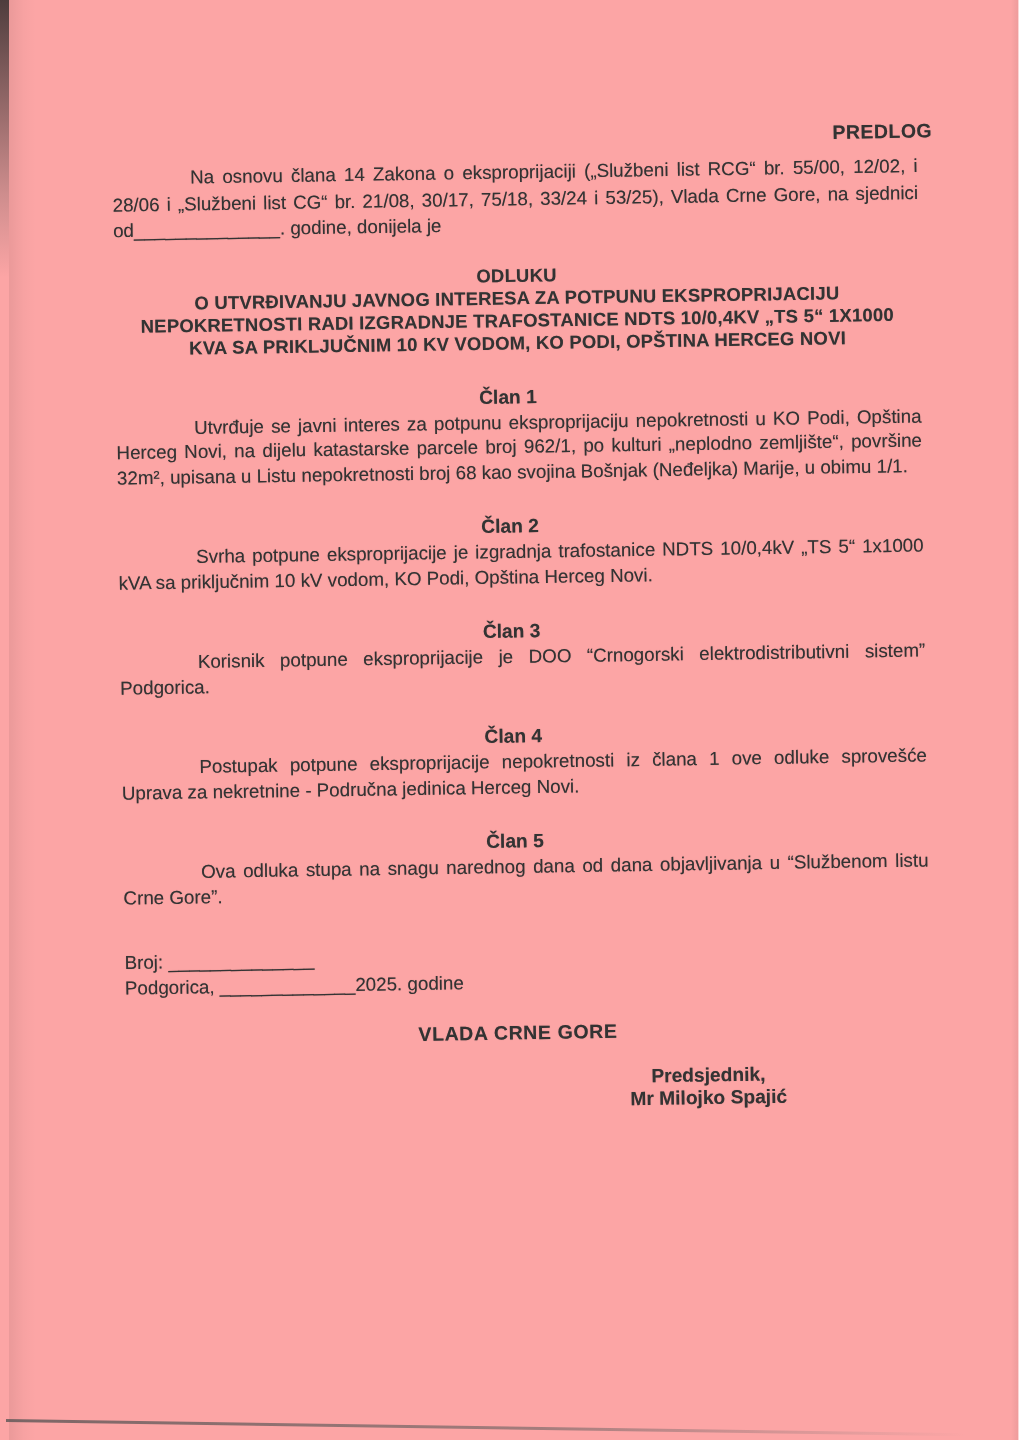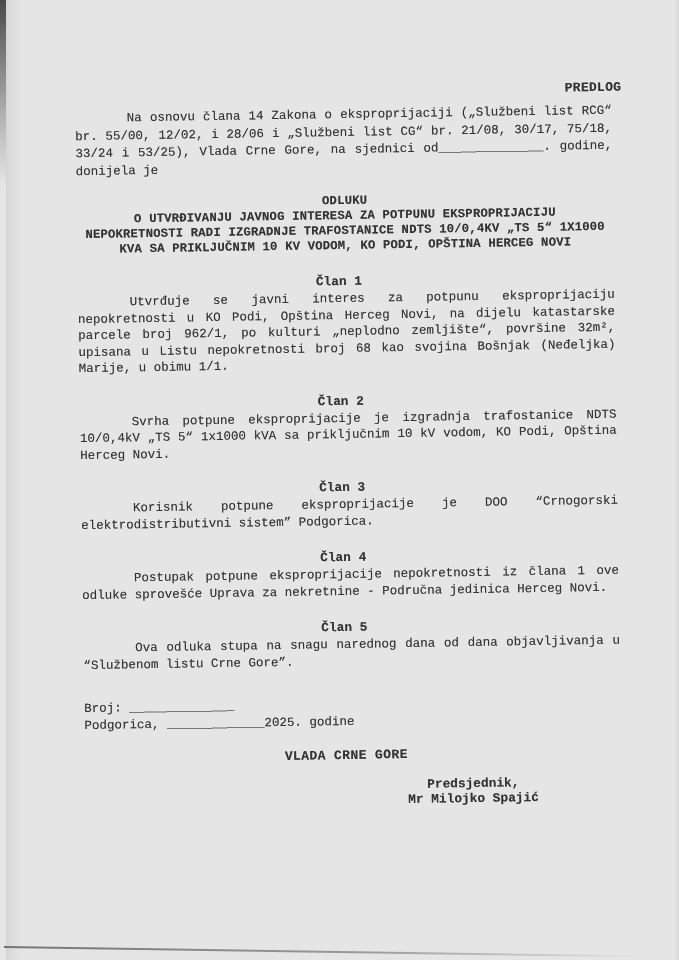--- a/index.html
+++ b/index.html
@@ -4,23 +4,23 @@
 <style>
   html, body {
     margin: 0;
     padding: 0;
     background: #ffffff;
   }
   .page {
     position: relative;
     width: 679px;
     height: 960px;
-    background: #e5e5e5;
+    background: #fca5a5;
     overflow: hidden;
-    font-family: Liberation Mono, monospace;
+    font-family: Liberation Sans, sans-serif;
     color: #2f2f2f;
   }
   
   .edge-left-dark {
     position: absolute;
     left: 0; top: 0;
     width: 6px; height: 185px;
     background: linear-gradient(to bottom, rgba(35,35,35,0.8), rgba(70,70,70,0.25) 70%, rgba(90,90,90,0) 100%);
   }
   .edge-left-streak {

